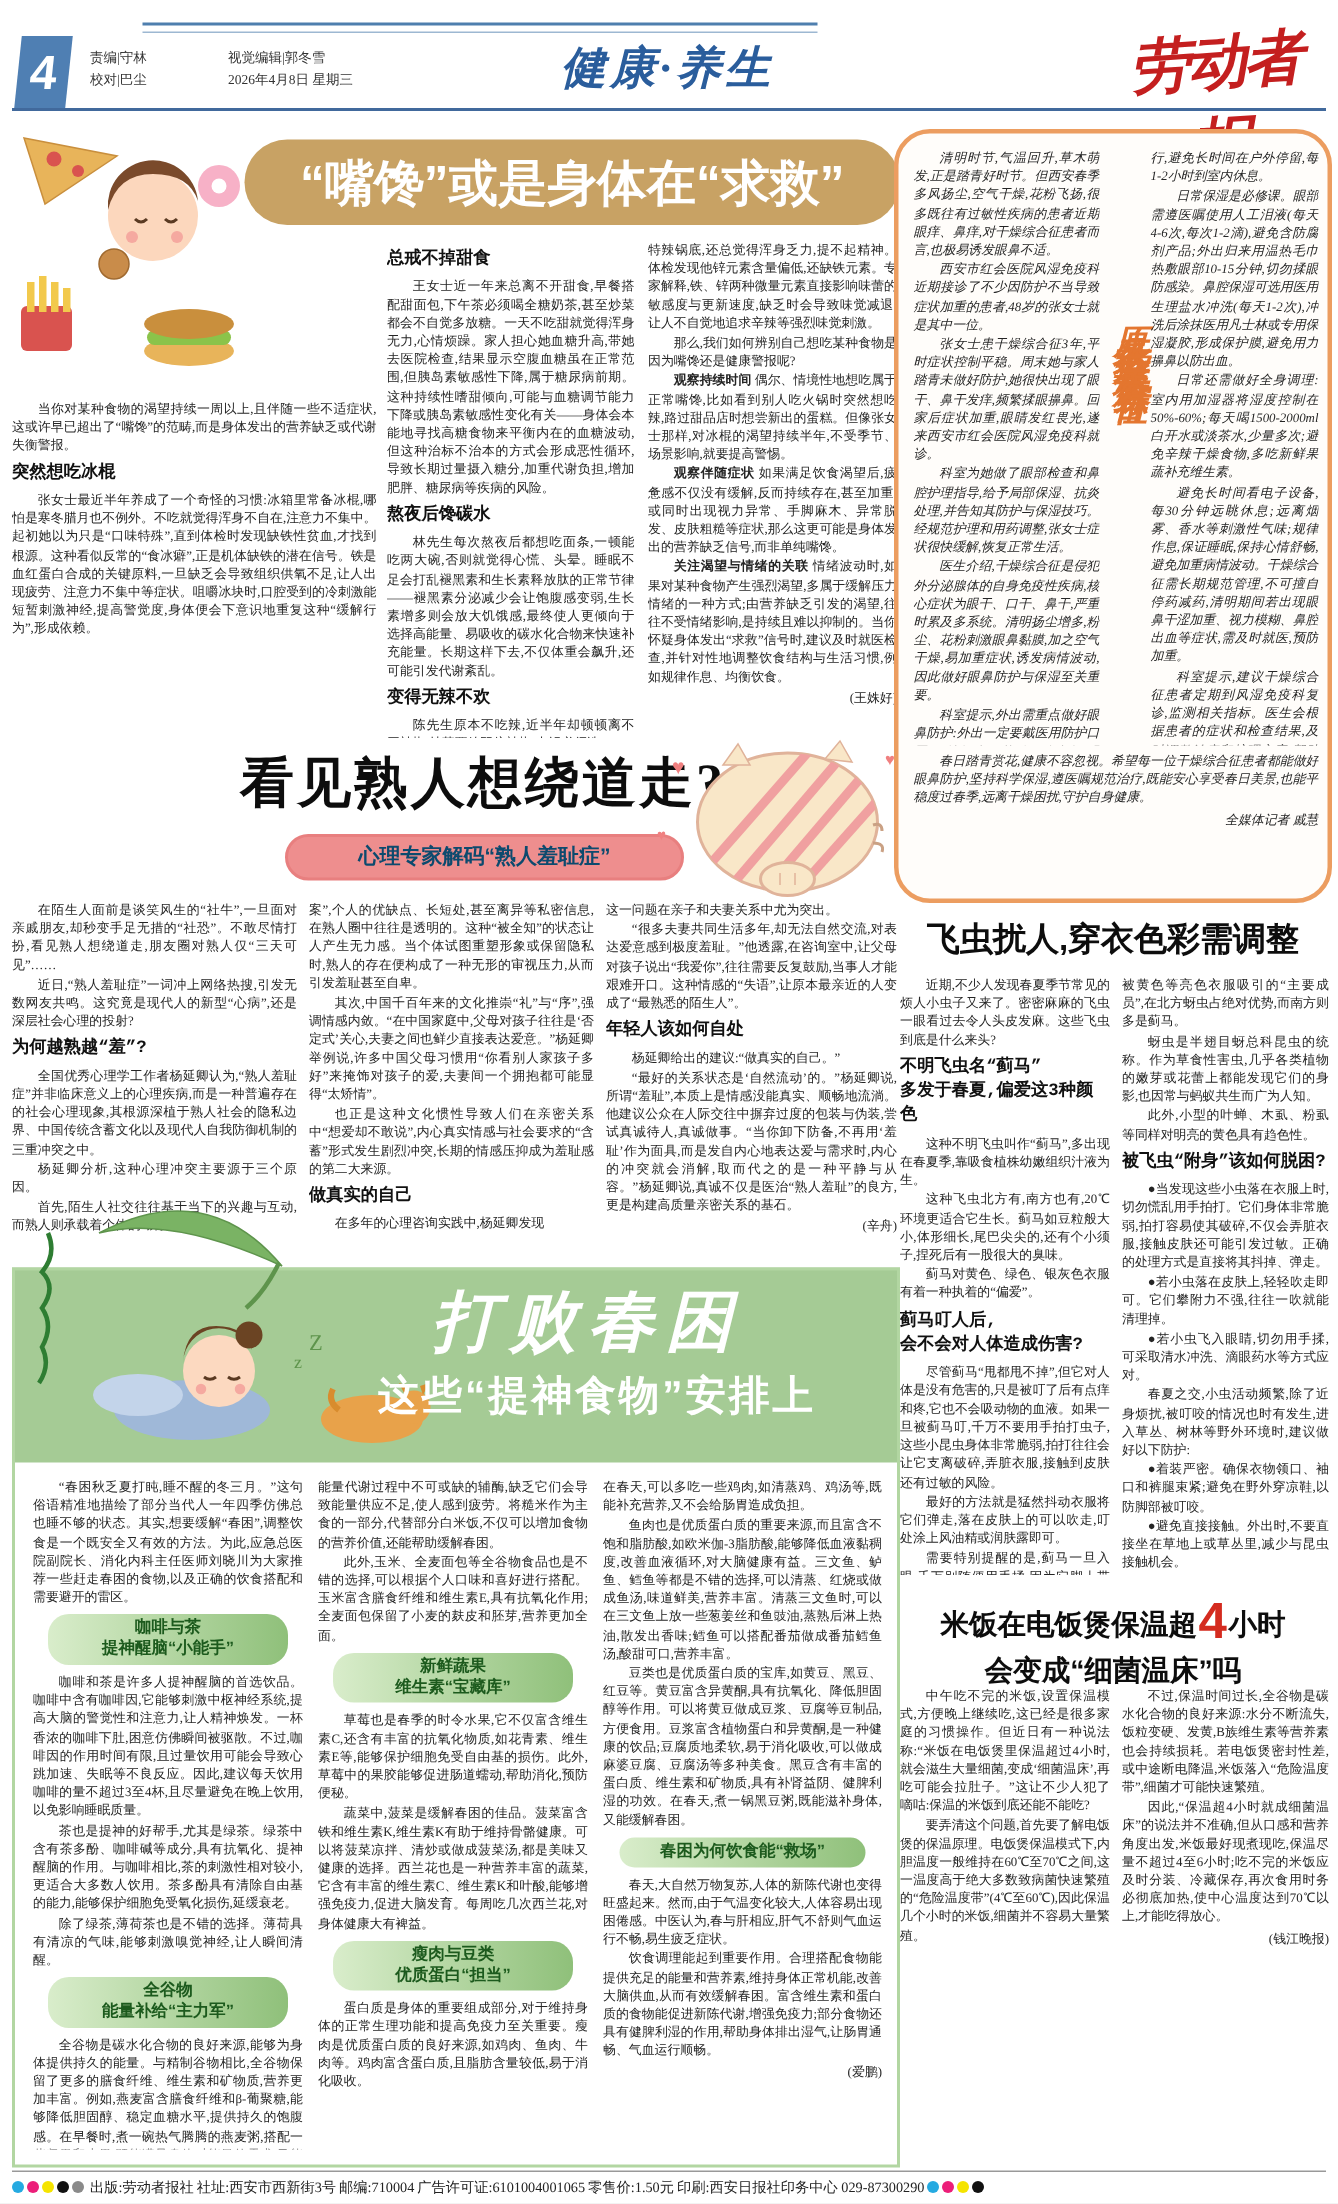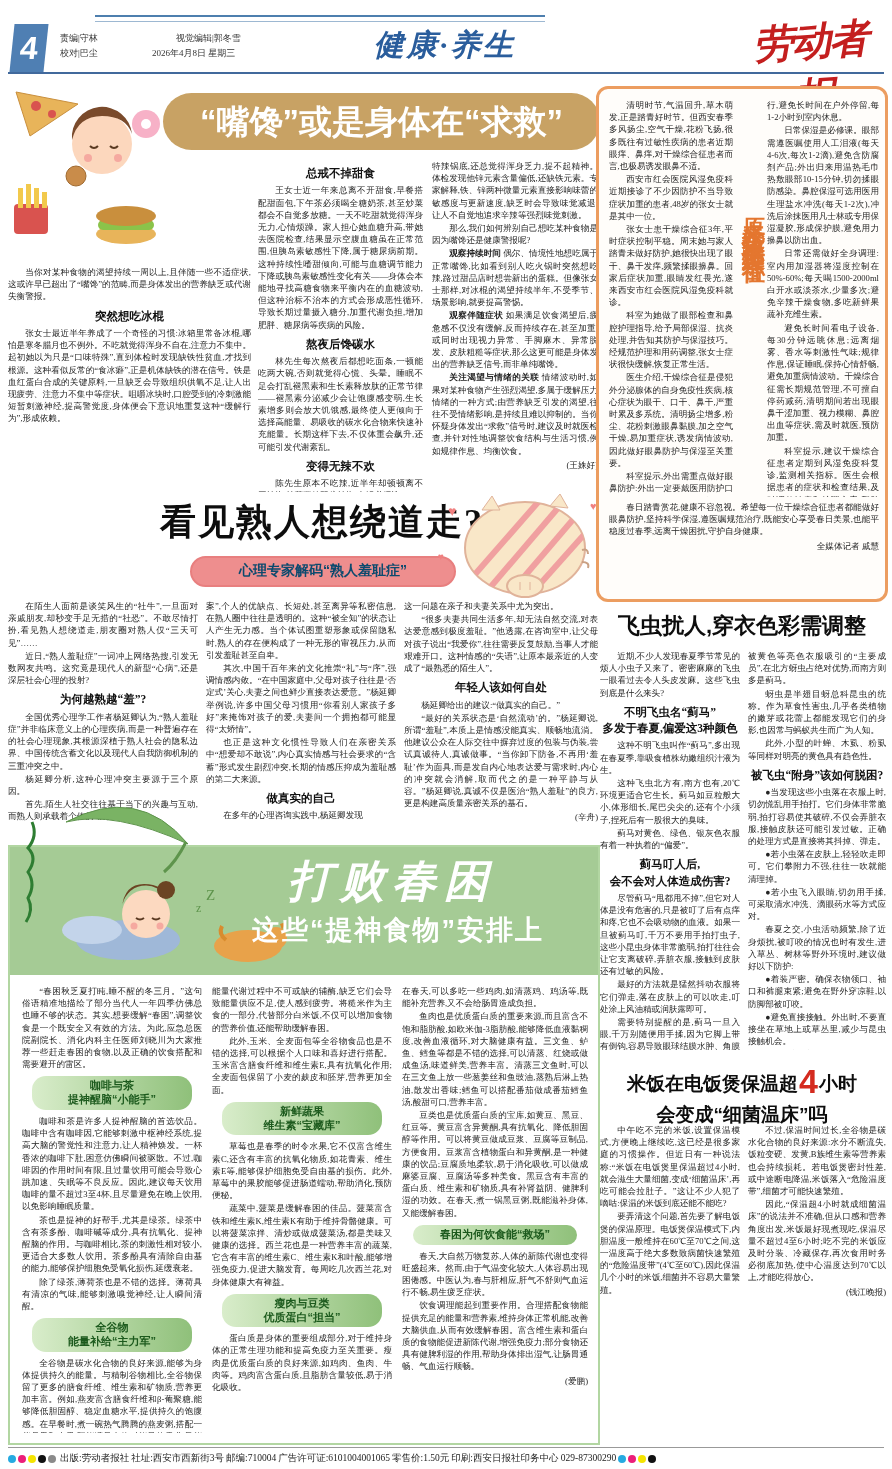--- a/index.html
+++ b/index.html
@@ -2,21 +2,21 @@
 <html><head>
 <meta charset="utf-8">
 <style>
   html,body{margin:0;padding:0;background:#e9e9e9;}
   #page{position:relative;width:892px;height:1469px;background:#fff;margin:0 auto;
         font-family:"Liberation Serif",serif;overflow:hidden;}
   
   .col{position:absolute;font-size:8.6px;line-height:1.42;text-align:justify;color:#252525;overflow:hidden;}
   .blk-p{margin:0 0 1px;text-indent:2em;}
   .blk-pc{margin:0 0 1px;text-indent:0;}
-  .blk-h{font-family:Liberation Serif, serif;font-size:11.5px;font-weight:bold;text-align:center;
+  .blk-h{font-family:Liberation Mono, monospace;font-size:11.5px;font-weight:bold;text-align:left;
          margin:5px 0 3px;white-space:pre-line;color:#111;text-indent:0;}
   .blk-byline{margin:2px 0 0;text-align:right;text-indent:0;}
   .blk-pill{background:linear-gradient(90deg,#d9edcb,#8fc07a);color:#1c5a1d;border-radius:14px;
             padding:3px 6px;font-weight:bold;font-family:"Liberation Sans",sans-serif;font-size:11px;
             text-align:center;white-space:pre-line;margin:6px auto 5px;width:82%;line-height:1.25;}
   
   .top-rule{position:absolute;left:95px;top:15px;width:450px;height:4px;
             border-top:2px solid #4e7fae;border-bottom:1px solid #9db8d2;}
   .pagenum{position:absolute;left:12px;top:24px;width:34px;height:48px;background:#4f7fb3;color:#fff;
            transform:skew(-6deg);font-family:"Liberation Sans",sans-serif;font-size:32px;font-weight:bold;
@@ -33,21 +33,21 @@
                border-radius:29px;color:#fff;font-family:"Liberation Sans",sans-serif;font-size:33px;
                font-weight:bold;text-align:center;line-height:57px;}
   
   .a2-headline{position:absolute;left:160px;top:498px;width:440px;font-size:36px;font-weight:bold;
                color:#0d0d0d;letter-spacing:2px;}
   .a2-tag{position:absolute;left:190px;top:556px;width:262px;height:27px;background:#ee8e8e;border:2px solid #e87f7f;
           border-radius:16px;color:#0c4a6e;font-family:"Liberation Sans",sans-serif;font-size:14px;font-weight:bold;
           text-align:center;line-height:25px;}
   
   .a3-box{position:absolute;left:596px;top:86px;width:292px;height:516px;border:3px solid #ec9d60;
-          border-radius:12px;background:#fffdfa;box-sizing:border-box;}
+          border-radius:24px;background:#fffdfa;box-sizing:border-box;font-style:italic;}
   .a3-vert{position:absolute;left:140px;top:110px;width:30px;height:380px;writing-mode:vertical-rl;
            text-orientation:upright;font-family:"Liberation Sans",sans-serif;font-size:23px;font-weight:bold;
            color:#e4762f;letter-spacing:4px;line-height:30px;}
   
   .a4-headline{position:absolute;left:596px;top:611px;width:292px;text-align:center;font-family:"Liberation Sans",sans-serif;
                font-size:22px;font-weight:bold;color:#0d0d0d;}
   .a6-head{position:absolute;left:596px;top:1060px;width:292px;text-align:center;font-family:"Liberation Sans",sans-serif;
            font-weight:bold;color:#0d0d0d;line-height:1.25;}
   .a6-head .l1{font-size:19px;}
   .a6-head .num{font-size:34px;color:#d42b1f;vertical-align:-3px;padding:0 1px;}
@@ -68,21 +68,21 @@
 </style>
 </head>
 <body>
 
 <div id="page">
 
   <div class="top-rule"></div>
   <div class="pagenum">4</div>
   <div class="edinfo">
     <div><span>责编|守林</span>
-         <span style="margin-left:76px">视觉编辑|郭冬雪</span></div>
+         <span style="margin-left:52px">视觉编辑|郭冬雪</span></div>
     <div><span>校对|巴尘</span>
          <span style="margin-left:52px">2026年4月8日 星期三</span></div>
   </div>
   <div class="section-title">健康·养生</div>
   <div class="masthead">劳动者报</div>
   <div class="header-rule"></div>
 
   <svg class="illu" style="left:6px;top:84px" width="158" height="178" viewBox="0 0 158 178">
     <polygon points="10,8 72,20 24,52" fill="#e8b45a" stroke="#c98f3d"></polygon>
     <circle cx="30" cy="22" r="5" fill="#d9534f"></circle>

